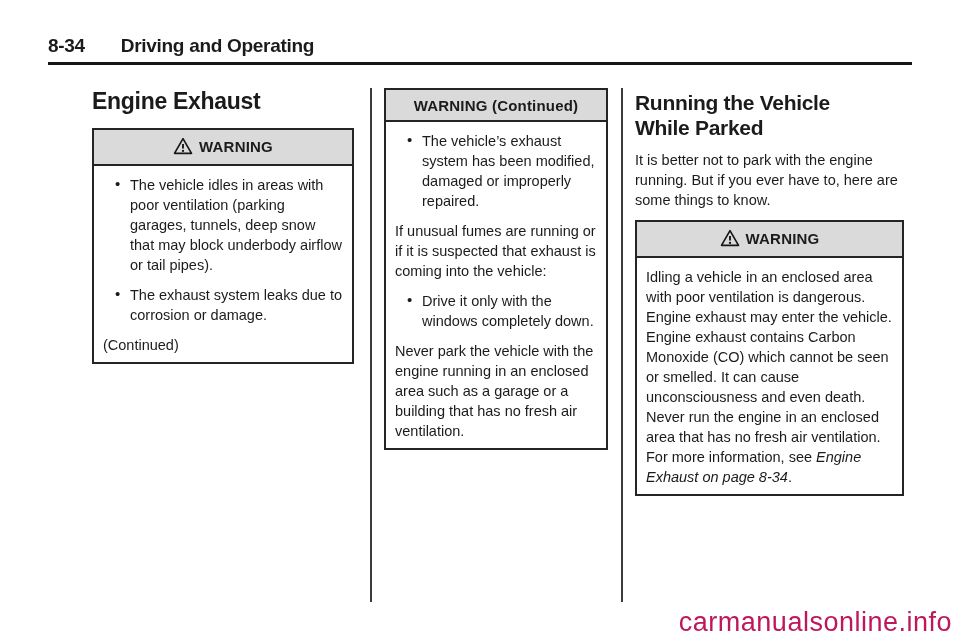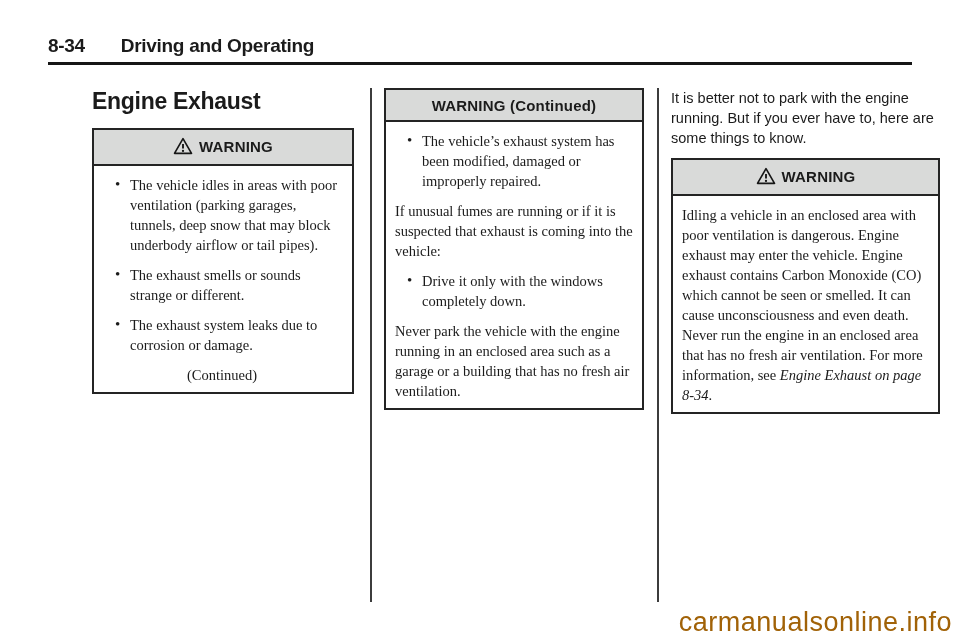--- a/index.html
+++ b/index.html
@@ -36,21 +36,21 @@
   .columns {
     position: absolute;
     top: 88px;
     left: 48px;
     display: flex;
     align-items: flex-start;
     height: 514px;
     margin-left: 44px;
   }
   .col1 { width: 262px; }
-  .col2 { width: 260px; }
+  .col2 { width: 224px; }
   .col3 { width: 285px; }
   .divider {
     width: 2px;
     align-self: stretch;
     background: #3c3c3c;
   }
   .div1 { margin-left: 16px; margin-right: 12px; }
   .div2 { margin-left: 13px; margin-right: 12px; }
 
   
@@ -88,53 +88,53 @@
     font-weight: bold;
     font-size: 15px;
     padding: 7px 4px 6px 4px;
     letter-spacing: 0.2px;
   }
   .warning-head .tri {
     display: inline-block;
     vertical-align: -3px;
     margin-right: 6px;
   }
-  .warn-body { padding: 9px 9px 7px 9px; font-family: Liberation Serif, serif; }
+  .warn-body { padding: 9px 9px 7px 9px; }
 
   ul.bullets {
     list-style: none;
     margin: 0 0 0 0;
     padding: 0;
   }
   ul.bullets li {
     position: relative;
     padding-left: 27px;
     margin-bottom: 10px;
   }
   ul.bullets li::before {
     content: "\2022";
     position: absolute;
     left: 12px;
     top: -1px;
     font-size: 15px;
   }
   .continued-note {
-    text-align: center;
+    text-align: left;
     margin: 0;
     padding-right: 2px;
   }
   .italic { font-style: italic; }
 
   
   .watermark {
     position: absolute;
     right: 8px;
     bottom: 4px;
     font-size: 27px;
-    color: #a16207;
+    color: #be185d;
     letter-spacing: 0.5px;
   }
 </style>
 </head>
 <body>
 
 <div class="page">
 
   <div class="page-header">
     <span>8-34</span><span class="chapter">Driving and Operating</span>
@@ -151,21 +151,20 @@
             <svg width="20" height="18" viewBox="0 0 24 22">
               <path d="M12 2 L22.4 20 L1.6 20 Z" fill="none" stroke="#161616" stroke-width="2" stroke-linejoin="round"></path>
               <line x1="12" y1="8.5" x2="12" y2="14" stroke="#161616" stroke-width="2.3"></line>
               <circle cx="12" cy="17" r="1.4" fill="#161616"></circle>
             </svg>
           </span><span>WARNING</span>
         </div>
         <div class="warn-body">
           <ul class="bullets">
             <li>The vehicle idles in areas with poor ventilation (parking garages, tunnels, deep snow that may block underbody airflow or tail pipes).</li>
-            <li>The exhaust smells or sounds strange or different.</li>
             <li>The exhaust system leaks due to corrosion or damage.</li>
           </ul>
           <p class="continued-note">(Continued)</p>
         </div>
       </div>
     </div>
 
     <div class="divider div1"></div>
 
     <div class="col2">
@@ -182,20 +181,21 @@
             <li>Drive it only with the windows completely down.</li>
           </ul>
           <p>Never park the vehicle with the engine running in an enclosed area such as a garage or a building that has no fresh air ventilation.</p>
         </div>
       </div>
     </div>
 
     <div class="divider div2"></div>
 
     <div class="col3">
+      <h1 class="section-title">Running the Vehicle While Parked</h1>
       <div class="body-text">
         <p>It is better not to park with the engine running. But if you ever have to, here are some things to know.</p>
       </div>
 
       <div class="warning-box" style="width:265px; margin-top:3px;">
         <div class="warning-head">
           <span class="tri">
             <svg width="20" height="18" viewBox="0 0 24 22">
               <path d="M12 2 L22.4 20 L1.6 20 Z" fill="none" stroke="#161616" stroke-width="2" stroke-linejoin="round"></path>
               <line x1="12" y1="8.5" x2="12" y2="14" stroke="#161616" stroke-width="2.3"></line>

